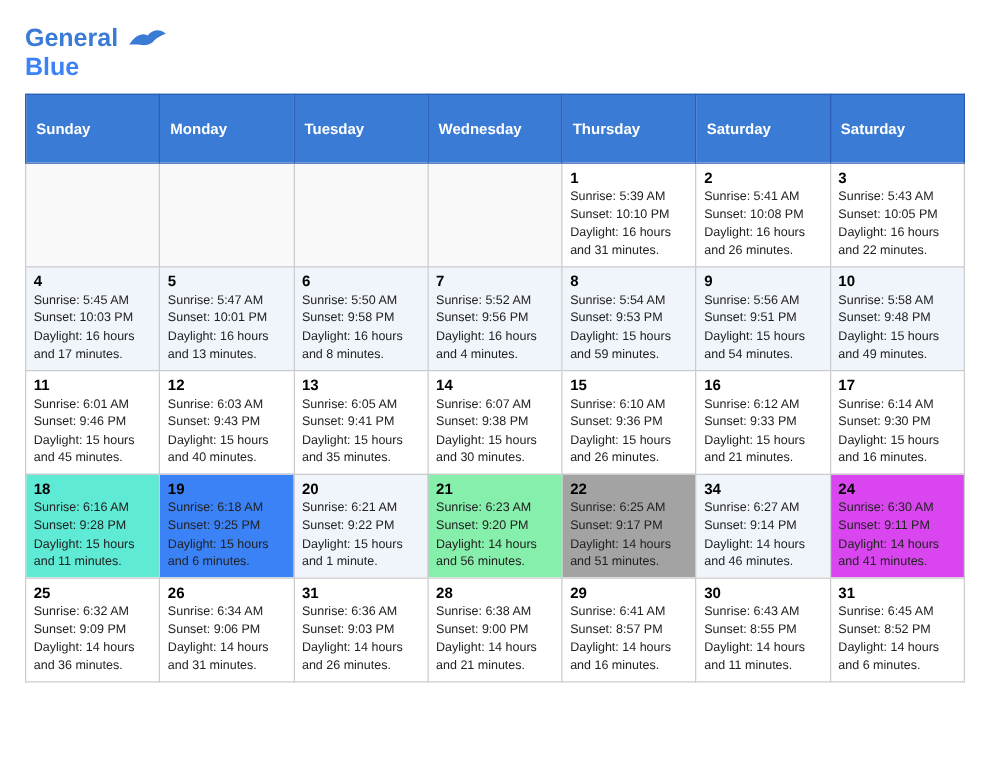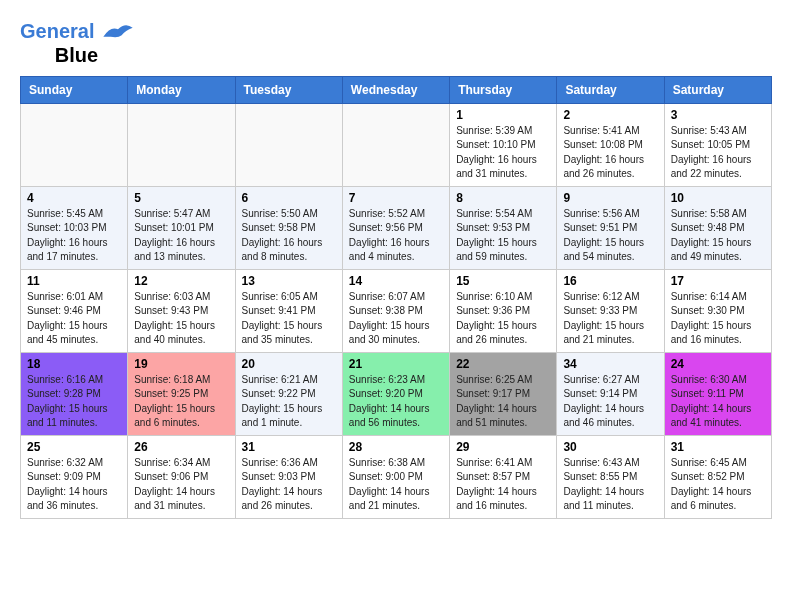--- a/index.html
+++ b/index.html
@@ -12,21 +12,20 @@
     }
     .header {
       display: flex;
       justify-content: space-between;
       align-items: flex-start;
       margin-bottom: 10px;
     }
     .logo {
       display: flex;
       align-items: center;
-      text-align: center;
     }
     .title-block {
       text-align: right;
     }
     .month-title {
       font-size: 36px;
       font-weight: bold;
       color: #1a1a1a;
     }
     .location-title {
@@ -36,21 +35,21 @@
     }
     .calendar {
       width: 100%;
       border-collapse: collapse;
       font-size: 11px;
     }
     .calendar th {
       background-color: #3a7bd5;
       color: white;
       text-align: left;
-      padding: 6px 8px;
+      padding: 20px 8px;
       font-size: 12px;
       border: 1px solid #2a5fb5;
       margin-top: 40px;
     }
     .calendar td {
       border: 1px solid #ccc;
       vertical-align: top;
       padding: 4px 6px;
       width: calc(100% / 7);
       min-height: 80px;
@@ -82,21 +81,21 @@
 
 <div class="header">
   <div class="logo">
     <div>
       <div style="font-size:20px;font-weight:bold;color:#1a1a1a;line-height:1.1;">
         <span style="color:#3a7bd5;">General</span>
         <svg style="display:inline;vertical-align:middle;margin-left:3px;" width="30" height="22" viewBox="0 0 40 30">
           <path d="M 0 20 Q 10 5 20 10 Q 30 0 40 8 Q 30 12 25 18 Q 20 22 10 20 Z" fill="#3a7bd5"></path>
         </svg>
       </div>
-      <div style="font-size:20px;font-weight:bold;color:#000000;line-height:1.1;">Blue</div>
+      <div style="font-size:20px;font-weight:bold;color:#3b82f6;line-height:1.1;">Blue</div>
     </div>
   </div>
   <div class="title-block">
     <div class="month-title"></div>
     <div class="location-title"></div>
   </div>
 </div>
 
 <table class="calendar">
   <thead>
@@ -183,25 +182,25 @@
         <td>
           <span class="day-number">16</span>
           <div class="day-info">Sunrise: 6:12 AM<br>Sunset: 9:33 PM<br>Daylight: 15 hours<br>and 21 minutes.</div>
         </td>
         <td>
           <span class="day-number">17</span>
           <div class="day-info">Sunrise: 6:14 AM<br>Sunset: 9:30 PM<br>Daylight: 15 hours<br>and 16 minutes.</div>
         </td>
       </tr>
       <tr>
-        <td style="background: #8b5cf6;">
+        <td style="background: #5eead4;">
           <span class="day-number">18</span>
           <div class="day-info">Sunrise: 6:16 AM<br>Sunset: 9:28 PM<br>Daylight: 15 hours<br>and 11 minutes.</div>
         </td>
-        <td style="background: #fca5a5;">
+        <td style="background: #3b82f6;">
           <span class="day-number">19</span>
           <div class="day-info">Sunrise: 6:18 AM<br>Sunset: 9:25 PM<br>Daylight: 15 hours<br>and 6 minutes.</div>
         </td>
         <td style="background: rgb(240, 244, 251);">
           <span class="day-number">20</span>
           <div class="day-info">Sunrise: 6:21 AM<br>Sunset: 9:22 PM<br>Daylight: 15 hours<br>and 1 minute.</div>
         </td>
         <td style="background: #86efac;">
           <span class="day-number">21</span>
           <div class="day-info">Sunrise: 6:23 AM<br>Sunset: 9:20 PM<br>Daylight: 14 hours<br>and 56 minutes.</div>

